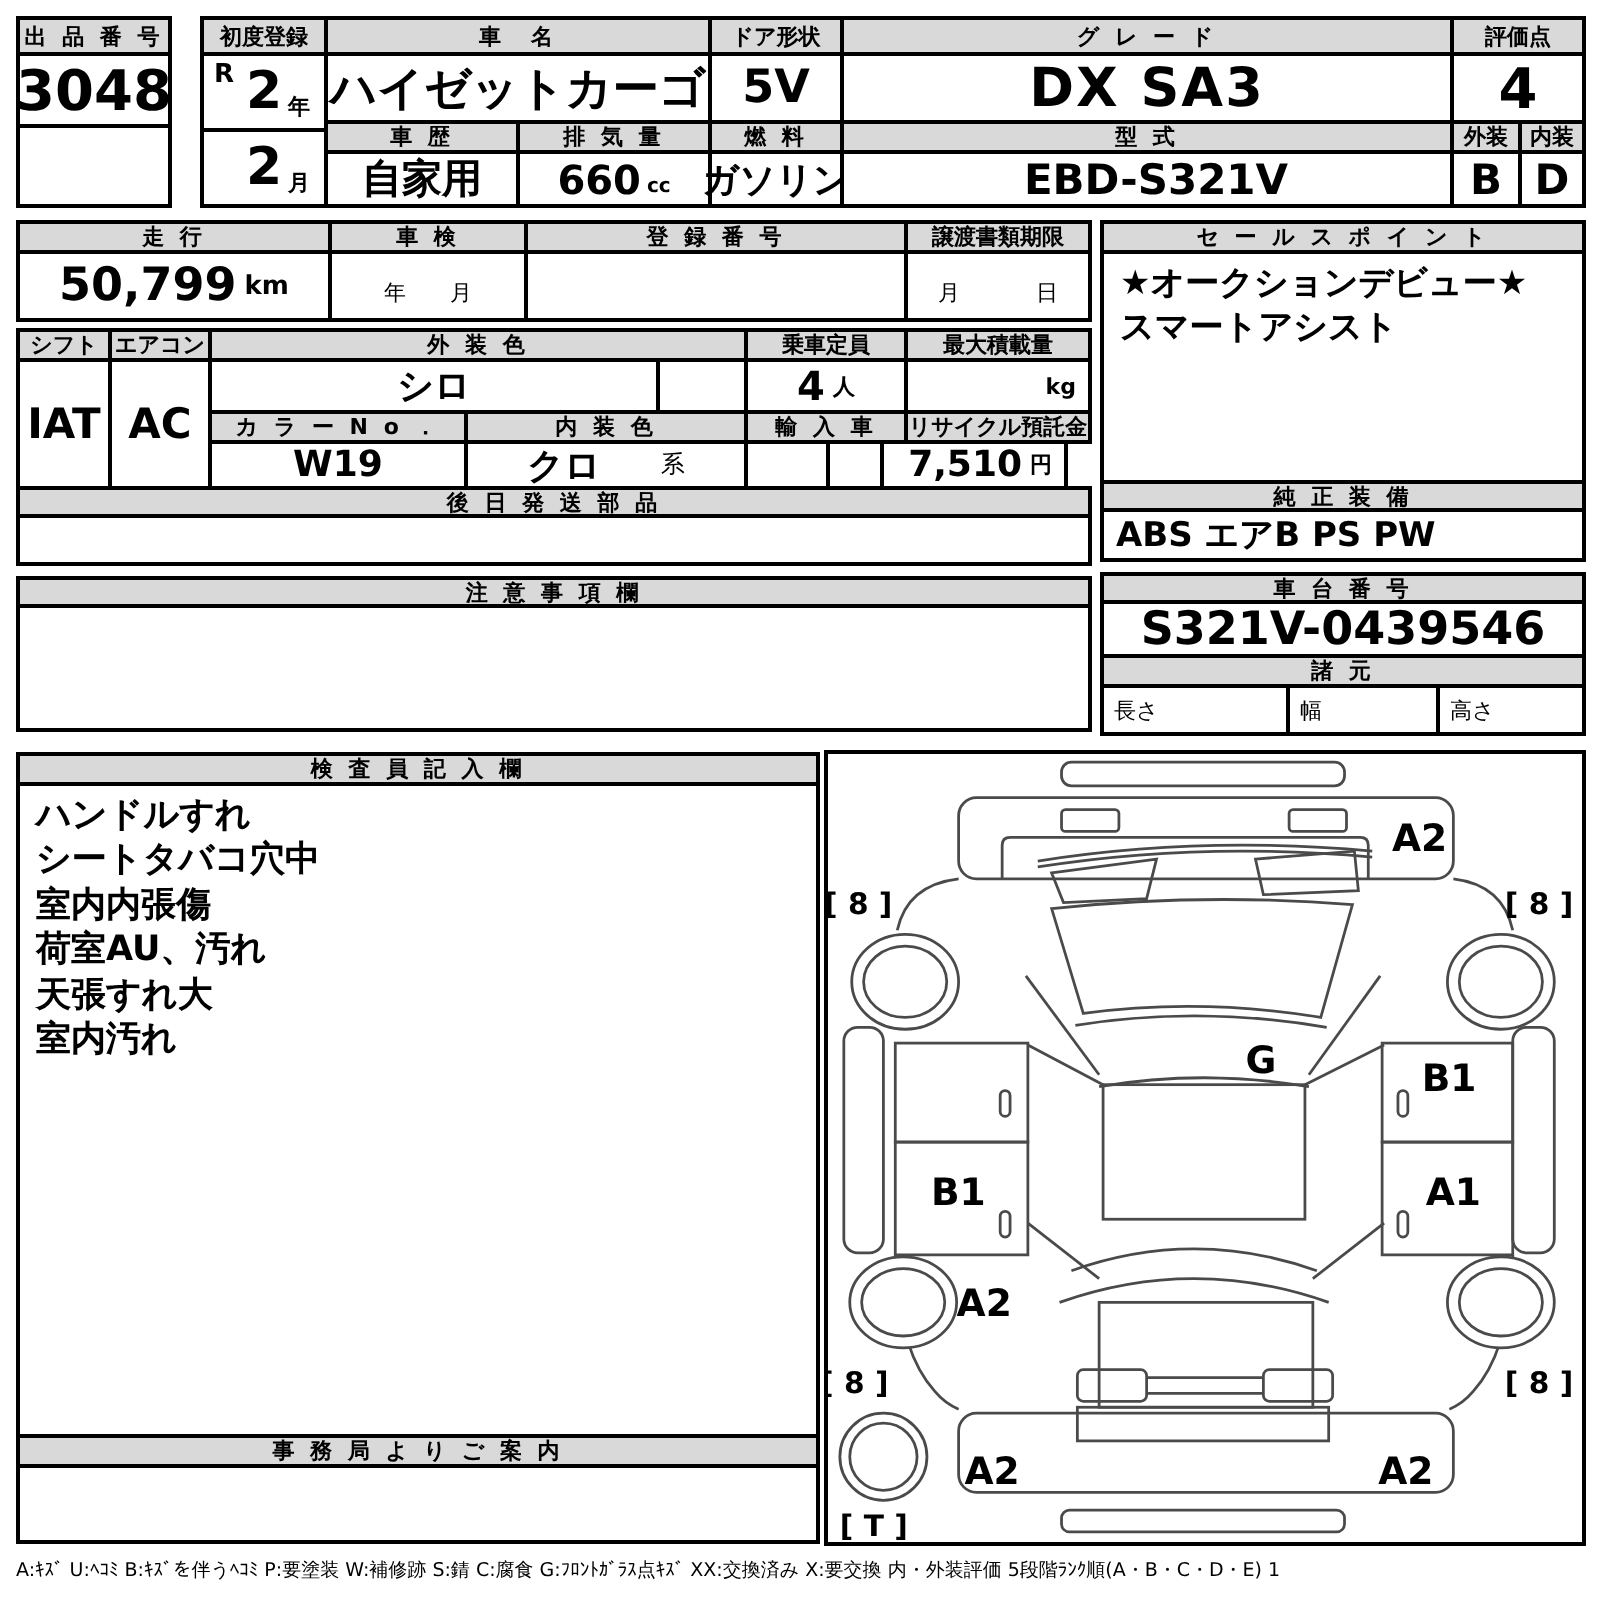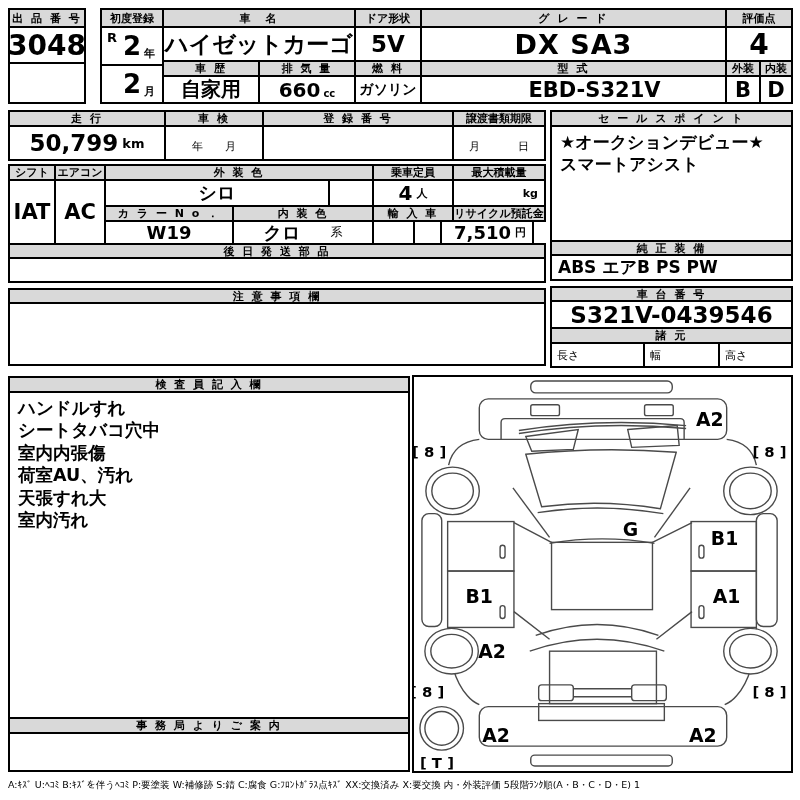--- a/index.html
+++ b/index.html
@@ -6,21 +6,21 @@
   .sheet{position:relative;width:800px;height:800px;background:#fff;
          font-family:"DejaVu Sans","Liberation Sans",sans-serif;color:#000;overflow:hidden;}
   .hd{position:absolute;box-sizing:border-box;border:2px solid #000;background:#d9d9d9;
       display:flex;align-items:center;justify-content:center;
       font-size:11px;font-weight:bold;letter-spacing:2px;white-space:nowrap;}
   .hd.tight{letter-spacing:0;}
   .cl{position:absolute;box-sizing:border-box;border:2px solid #000;background:#fff;
       display:flex;align-items:center;justify-content:center;font-weight:bold;white-space:nowrap;}
   .v28{font-size:28px;} .v27{font-size:27px;letter-spacing:1px;} .v23{font-size:23px;}
   .v21{font-size:21px;} .v20{font-size:20px;} .v18{font-size:18px;} .v17{font-size:17px;}
-  .v15{font-size:14px;}
+  .v15{font-size:18px;}
   .unit{font-size:11px;font-weight:bold;margin-left:4px;}
   .unit-cc{font-size:10px;font-weight:bold;margin-left:3px;margin-top:8px;text-align:center;}
   .small-plain{font-size:11px;font-weight:normal;}
   .bottom{align-items:flex-end;padding-bottom:5px;}
   .left{justify-content:flex-start;padding-left:6px;}
   .right{justify-content:flex-end;padding-right:6px;}
   .lines-box{flex-direction:column;align-items:flex-start;justify-content:flex-start;
              padding:4px 8px;font-size:17px;line-height:1.32;}
   .note-line{white-space:nowrap;}
   .reg-era{position:absolute;left:5px;top:2px;font-size:13px;font-weight:bold;}
@@ -62,21 +62,21 @@
   </div>
 
   <div class="hd tight" style="left:354px;top:8px;width:68px;height:20px">ドア形状</div>
   <div class="cl v23" style="left:354px;top:26px;width:68px;height:36px">5V</div>
   <div class="hd" style="left:354px;top:60px;width:68px;height:17px">燃 料</div>
   <div class="cl v15" style="left:354px;top:75px;width:68px;height:29px">ガソリン</div>
 
   <div class="hd" style="left:420px;top:8px;width:307px;height:20px">グ レ ー ド</div>
   <div class="cl v27" style="left:420px;top:26px;width:307px;height:36px">DX SA3</div>
   <div class="hd" style="left:420px;top:60px;width:307px;height:17px">型 式</div>
-  <div class="cl v21" style="left:420px;top:75px;width:349px;height:29px">EBD-S321V</div>
+  <div class="cl v21" style="left:420px;top:75px;width:316px;height:29px">EBD-S321V</div>
 
   <div class="hd tight" style="left:725px;top:8px;width:68px;height:20px">評価点</div>
   <div class="cl v28" style="left:725px;top:26px;width:68px;height:36px">4</div>
   <div class="hd tight" style="left:725px;top:60px;width:36px;height:17px">外装</div>
   <div class="hd tight" style="left:759px;top:60px;width:34px;height:17px">内装</div>
   <div class="cl v21" style="left:725px;top:75px;width:36px;height:29px">B</div>
   <div class="cl v21" style="left:759px;top:75px;width:34px;height:29px">D</div>
 
   <div class="hd" style="left:8px;top:110px;width:158px;height:17px">走 行</div>
   <div class="cl v23" style="left:8px;top:125px;width:158px;height:36px">

